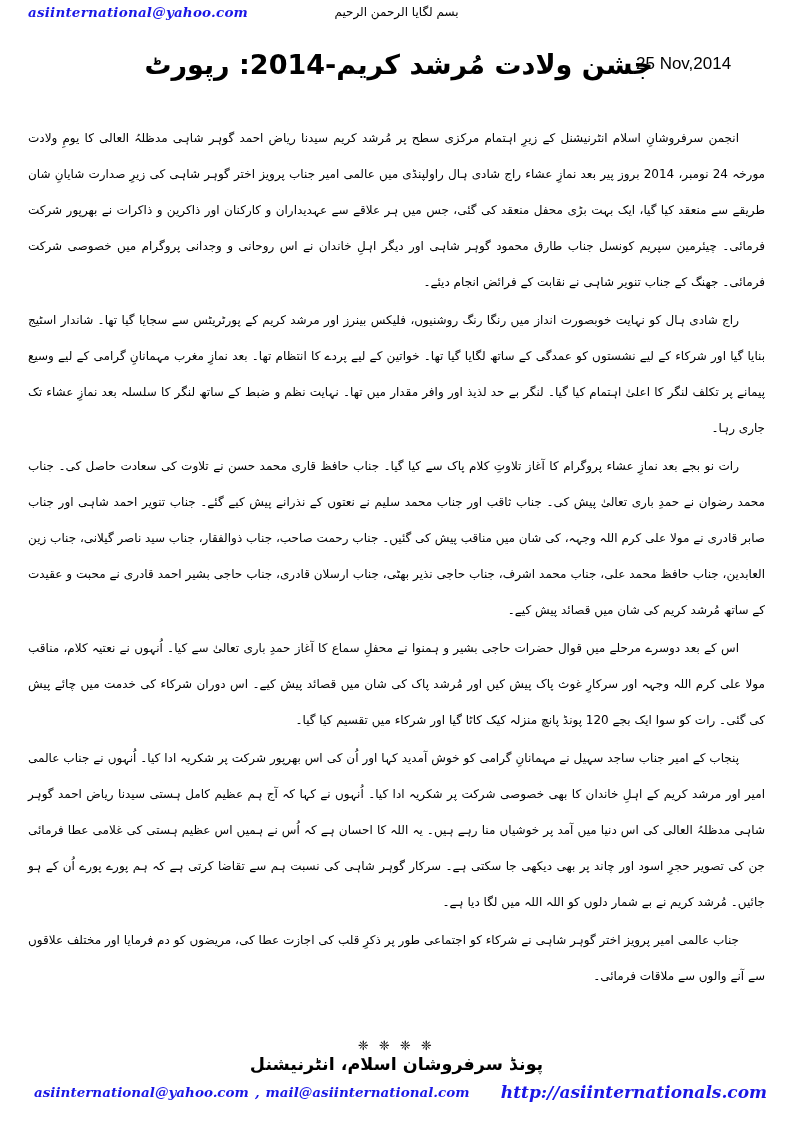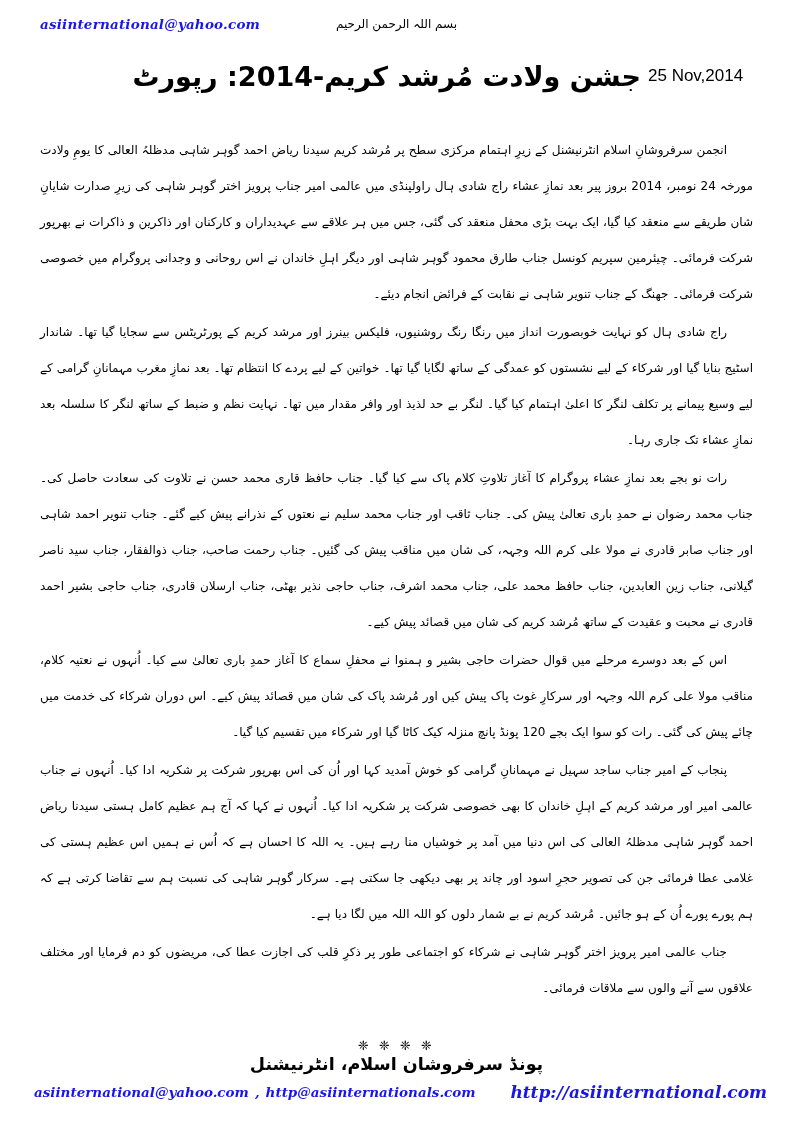--- a/index.html
+++ b/index.html
@@ -15,21 +15,21 @@
     overflow: hidden;
     font-family: "DejaVu Sans", sans-serif;
     color: #000000;
   }
 
   .page {
     position: relative;
     width: 793px;
     height: 1122px;
     box-sizing: border-box;
-    padding: 12px;
+    padding: 0;
   }
 
   
   .header-bar {
     position: relative;
     height: 30px;
     padding: 4px 22px 0 22px;
     box-sizing: border-box;
   }
   .hdr-email {
@@ -169,21 +169,21 @@
     cursor: pointer;
   }
 </style>
 </head>
 <body>
 
 <div class="page">
 
   <div class="header-bar">
     <a class="hdr-email">asiinternational@yahoo.com</a>
-    <div class="hdr-bismillah">بسم اللہ الرحمن الرحیم</div>
+    <div class="hdr-bismillah">بسم لگایا الرحمن الرحیم</div>
   </div>
 
   <div class="title-row">
     <div class="doc-date">25 Nov,2014</div>
     <div class="doc-title">جشن ولادت مُرشد کریم-2014: رپورٹ</div>
   </div>
 
   <div class="body-text">
     <p>انجمن سرفروشانِ اسلام انٹرنیشنل کے زیرِ اہتمام مرکزی سطح پر مُرشد کریم سیدنا ریاض احمد گوہر شاہی مدظلہُ العالی کا یومِ ولادت مورخہ 24 نومبر، 2014 بروز پیر بعد نمازِ عشاء راج شادی ہال راولپنڈی میں عالمی امیر جناب پرویز اختر گوہر شاہی کی زیرِ صدارت شایانِ شان طریقے سے منعقد کیا گیا، ایک بہت بڑی محفل منعقد کی گئی، جس میں ہر علاقے سے عہدیداران و کارکنان اور ذاکرین و ذاکرات نے بھرپور شرکت فرمائی۔ چیئرمین سپریم کونسل جناب طارق محمود گوہر شاہی اور دیگر اہلِ خاندان نے اس روحانی و وجدانی پروگرام میں خصوصی شرکت فرمائی۔ جھنگ کے جناب تنویر شاہی نے نقابت کے فرائض انجام دیئے۔</p>
     <p>راج شادی ہال کو نہایت خوبصورت انداز میں رنگا رنگ روشنیوں، فلیکس بینرز اور مرشد کریم کے پورٹریٹس سے سجایا گیا تھا۔ شاندار اسٹیج بنایا گیا اور شرکاء کے لیے نشستوں کو عمدگی کے ساتھ لگایا گیا تھا۔ خواتین کے لیے پردے کا انتظام تھا۔ بعد نمازِ مغرب مہمانانِ گرامی کے لیے وسیع پیمانے پر تکلف لنگر کا اعلیٰ اہتمام کیا گیا۔ لنگر بے حد لذیذ اور وافر مقدار میں تھا۔ نہایت نظم و ضبط کے ساتھ لنگر کا سلسلہ بعد نمازِ عشاء تک جاری رہا۔</p>
@@ -191,19 +191,19 @@
     <p>اس کے بعد دوسرے مرحلے میں قوال حضرات حاجی بشیر و ہمنوا نے محفلِ سماع کا آغاز حمدِ باری تعالیٰ سے کیا۔ اُنہوں نے نعتیہ کلام، مناقب مولا علی کرم اللہ وجہہ اور سرکارِ غوث پاک پیش کیں اور مُرشد پاک کی شان میں قصائد پیش کیے۔ اس دوران شرکاء کی خدمت میں چائے پیش کی گئی۔ رات کو سوا ایک بجے 120 پونڈ پانچ منزلہ کیک کاٹا گیا اور شرکاء میں تقسیم کیا گیا۔</p>
     <p>پنجاب کے امیر جناب ساجد سہیل نے مہمانانِ گرامی کو خوش آمدید کہا اور اُن کی اس بھرپور شرکت پر شکریہ ادا کیا۔ اُنہوں نے جناب عالمی امیر اور مرشد کریم کے اہلِ خاندان کا بھی خصوصی شرکت پر شکریہ ادا کیا۔ اُنہوں نے کہا کہ آج ہم عظیم کامل ہستی سیدنا ریاض احمد گوہر شاہی مدظلہُ العالی کی اس دنیا میں آمد پر خوشیاں منا رہے ہیں۔ یہ اللہ کا احسان ہے کہ اُس نے ہمیں اس عظیم ہستی کی غلامی عطا فرمائی جن کی تصویر حجرِ اسود اور چاند پر بھی دیکھی جا سکتی ہے۔ سرکار گوہر شاہی کی نسبت ہم سے تقاضا کرتی ہے کہ ہم پورے پورے اُن کے ہو جائیں۔ مُرشد کریم نے بے شمار دلوں کو اللہ اللہ میں لگا دیا ہے۔</p>
     <p class="tight">جناب عالمی امیر پرویز اختر گوہر شاہی نے شرکاء کو اجتماعی طور پر ذکرِ قلب کی اجازت عطا کی، مریضوں کو دم فرمایا اور مختلف علاقوں سے آنے والوں سے ملاقات فرمائی۔</p>
   </div>
 
   <div class="footer">
     <div class="diamond-row">❈ ❈ ❈ ❈</div>
     <div class="org-name">پونڈ سرفروشان اسلام، انٹرنیشنل</div>
     <div class="footer-contacts">
       <div class="footer-emails">
-        <a>asiinternational@yahoo.com</a><span class="sep">,</span><a>http@asiinternationals.com</a>
+        <a>asiinternational@yahoo.com</a><span class="sep">,</span><a>mail@asiinternational.com</a>
       </div>
-      <a class="footer-website">http://asiinternational.com</a>
+      <a class="footer-website">http://asiinternationals.com</a>
     </div>
   </div>
 
 </div>
 
 </body></html>

